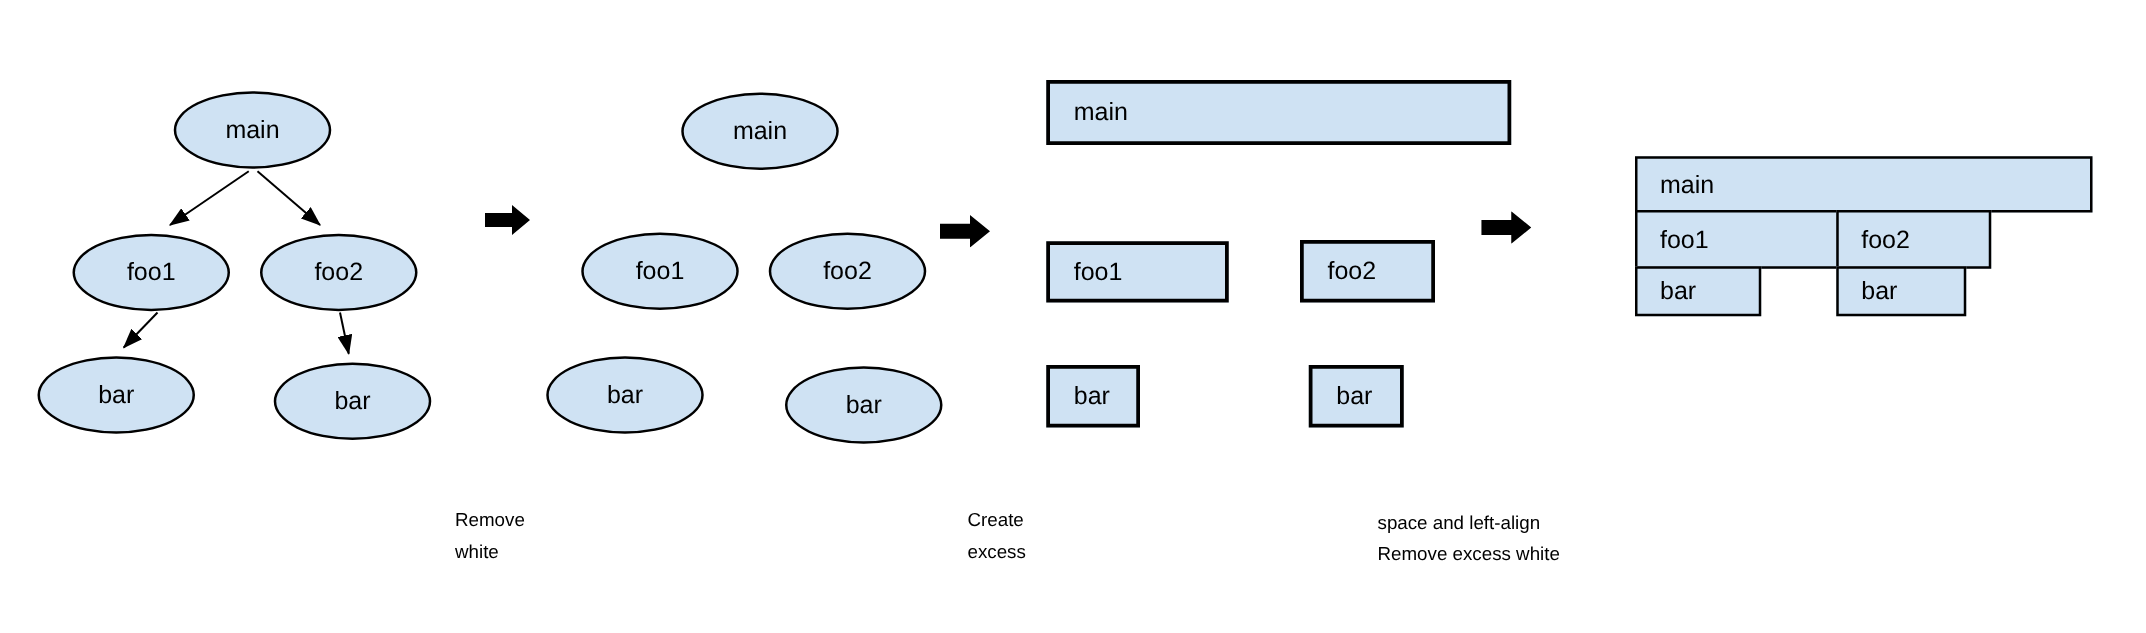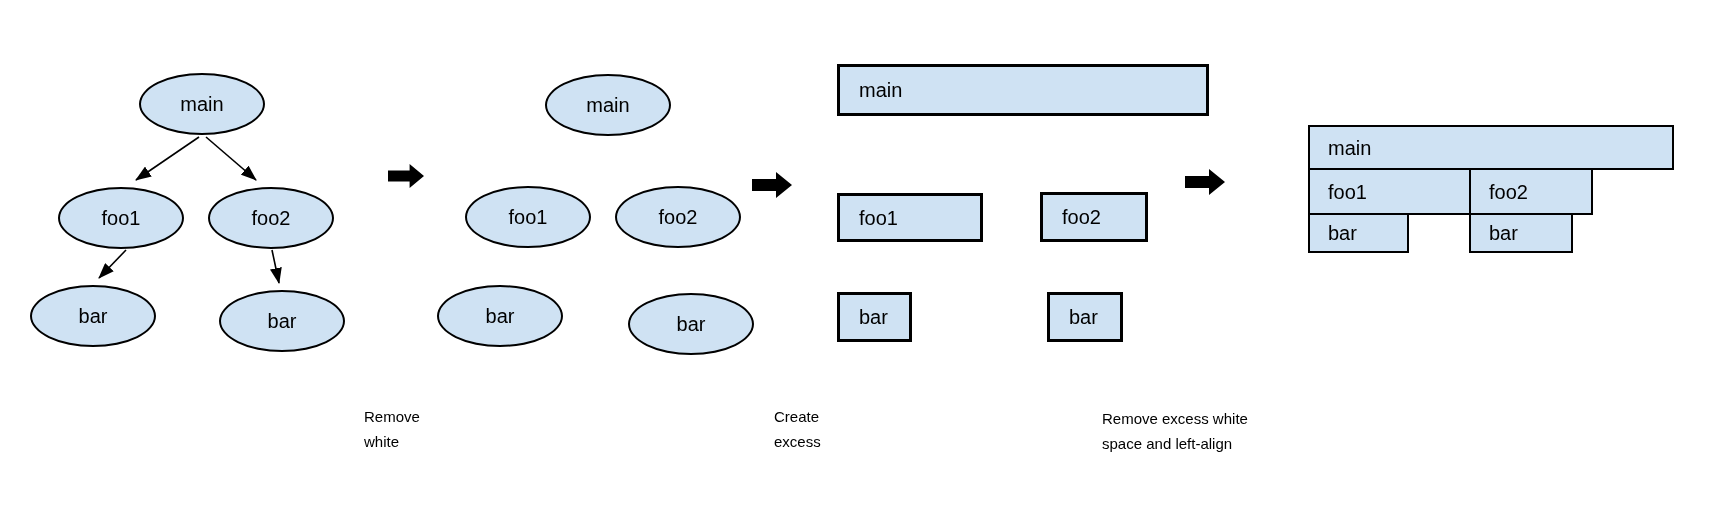--- a/index.html
+++ b/index.html
@@ -112,22 +112,22 @@
       </div>
     <div class="node frame" style="left:1047px;top:292px;width:76px;height:50px;">
         <span>bar</span>
       </div>
   </div>
 
   <svg class="t-arrow" style="left:1185px;top:169px;width:40px;height:26px;" viewBox="0 0 40 26" preserveAspectRatio="none">
     <polygon points="0,7 24,7 24,0 40,13 24,26 24,19 0,19"></polygon>
   </svg>
   <div class="caption" style="left:1102px;top:406px;">
+    <div>space and left-align</div>
     <div>Remove excess white</div>
-    <div>space and left-align</div>
   </div>
 
   <div>
     <div class="node flame" style="left:1308px;top:125px;width:366px;height:45px;">
         <span>main</span>
       </div>
     <div class="node flame" style="left:1308px;top:168px;width:163px;height:47px;">
         <span>foo1</span>
       </div>
     <div class="node flame" style="left:1469px;top:168px;width:124px;height:47px;">

